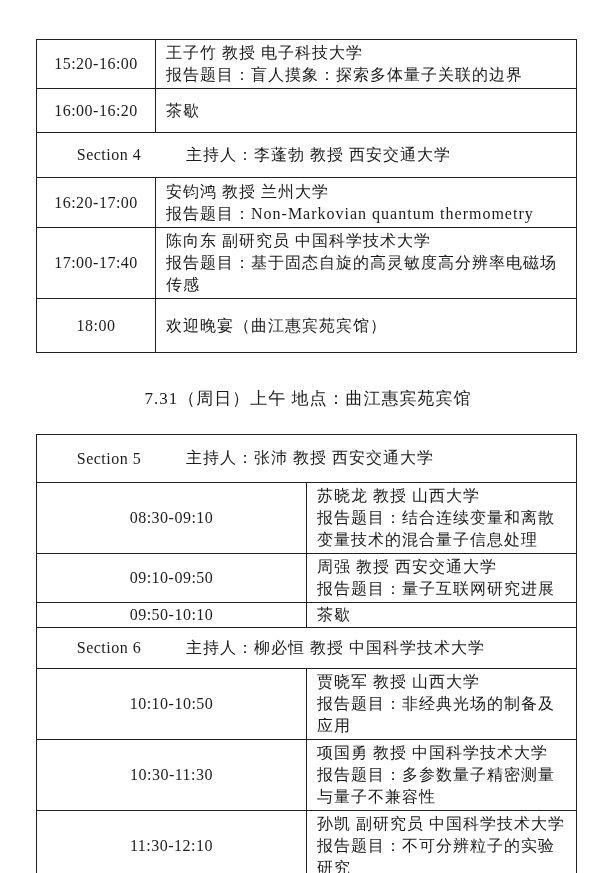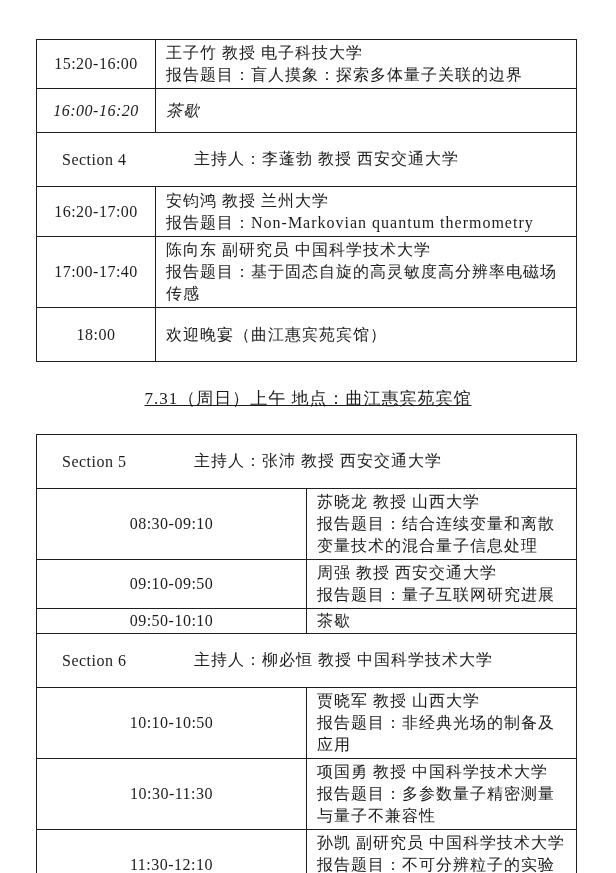--- a/index.html
+++ b/index.html
@@ -17,21 +17,20 @@
   }
   .heading {
     position: absolute;
     left: 0;
     top: 387px;
     width: 616px;
     text-align: center;
     font-size: 17px;
     letter-spacing: 1px;
     white-space: nowrap;
-    text-decoration: underline;
   }
   table.schedule {
     position: absolute;
     left: 36px;
     width: 541px;
     border-collapse: collapse;
     table-layout: fixed;
   }
   #table-afternoon { top: 39px; }
   #table-morning   { top: 434px; }
@@ -48,22 +47,23 @@
     padding: 0;
   }
   td.content-cell {
     vertical-align: middle;
     padding: 2px 6px 2px 10px;
     line-height: 22px;
     letter-spacing: 1px;
   }
   td.section-cell {
     vertical-align: middle;
-    padding: 16px;
+    padding: 8px;
     letter-spacing: 1px;
+    text-align: center;
   }
   .section-flex {
     display: flex;
     align-items: center;
   }
   .section-label {
     flex: 0 0 110px;
     padding-left: 9px;
     letter-spacing: 0.5px;
   }
@@ -80,21 +80,21 @@
 
 <table class="schedule" id="table-afternoon">
   <tbody>
     <tr style="height:45px;">
       <td class="time-cell">15:20-16:00</td>
       <td class="content-cell">
         <div>王子竹 教授 电子科技大学</div>
         <div>报告题目：盲人摸象：探索多体量子关联的边界</div>
       </td>
     </tr>
-    <tr style="height:44px;font-style:italic;">
+    <tr style="height:44px;">
       <td class="time-cell">16:00-16:20</td>
       <td class="content-cell">
         <div>茶歇</div>
       </td>
     </tr>
     <tr style="height:45px;">
       <td class="section-cell" colspan="2">
         <div class="section-flex">
           <span class="section-label">Section 4</span>
           <span class="section-chair">主持人：李蓬勃 教授 西安交通大学</span>

